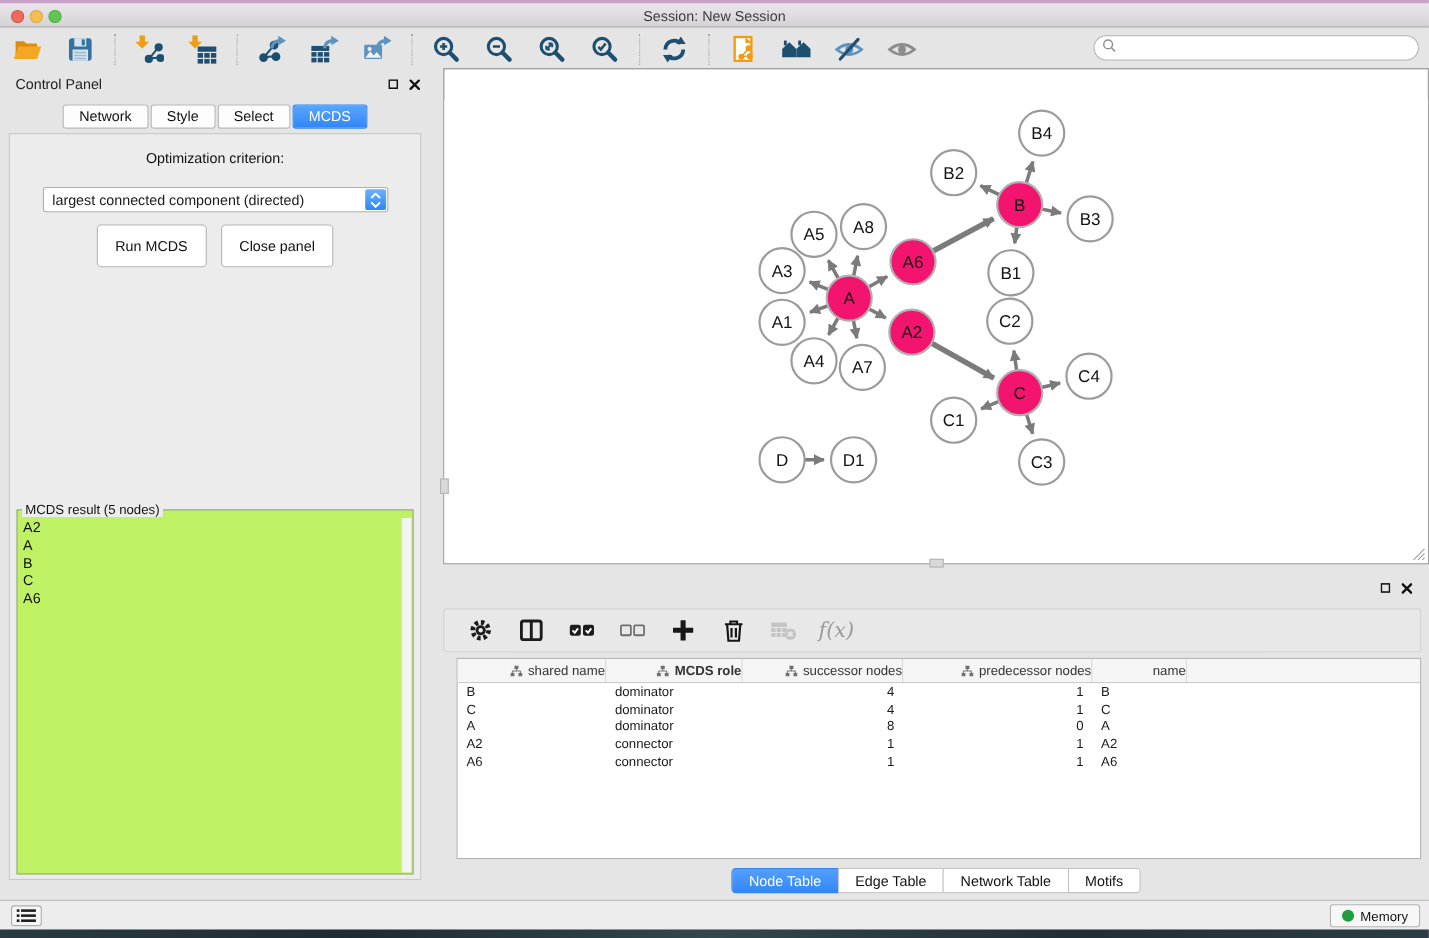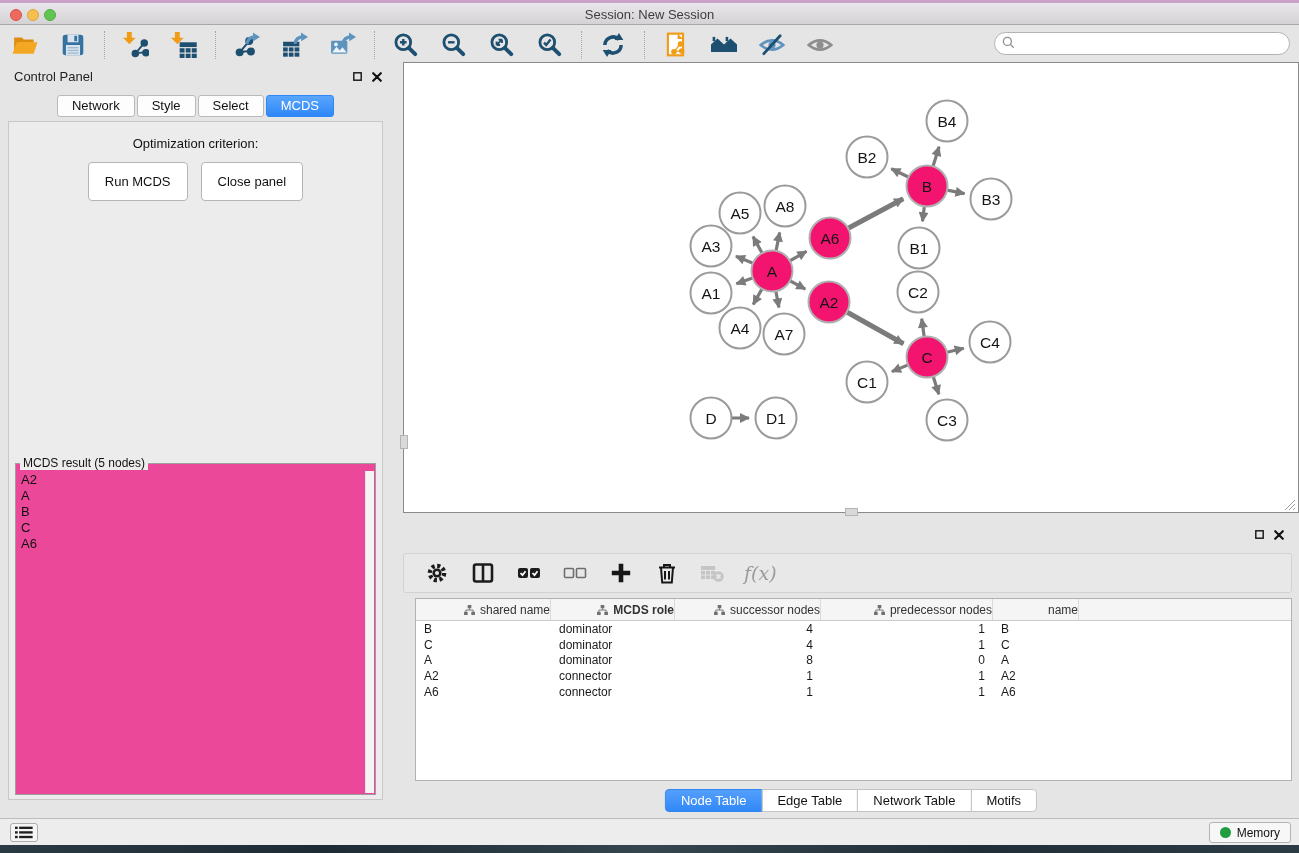--- a/index.html
+++ b/index.html
@@ -35,21 +35,21 @@
 .cp-tab.active{background:linear-gradient(#5aa5fc,#2f87f7);border-color:#2f87f7;color:#fff;}
 .cp-content{position:absolute;left:8px;right:8px;top:59px;bottom:18px;background:#ececec;border:1px solid #c8c8c8;}
 .opt-label{margin-top:14px;text-align:center;font-size:13px;color:#111;}
 .dropdown{width:314px;height:23px;margin:19px auto 0;background:#fff;border:1px solid #b0b0b0;border-radius:3px;
   position:relative;display:flex;align-items:center;padding-left:8px;font-size:13px;}
 .dd-stepper{position:absolute;right:1px;top:1px;bottom:1px;width:19px;border-radius:2px;
   background:linear-gradient(#6cb0fd,#2f86f7);display:flex;align-items:center;justify-content:center;}
 .cp-buttons{margin-top:11px;display:flex;justify-content:center;gap:13px;}
 .mac-btn{background:#fff;border:1px solid #b5b5b5;border-radius:4px;height:39px;font-size:13px;
   padding:0 16px;color:#111;font-family:inherit;}
-.result-box{position:absolute;left:6px;right:6px;top:334px;bottom:4px;border:1px solid #9f9f9f;background:#ec4899;}
+.result-box{position:absolute;left:6px;right:6px;top:334px;bottom:4px;border:1px solid #9f9f9f;background:#bef264;}
 .result-box legend{font-size:12px;color:#111;margin-left:4px;padding:0 3px;background:#ececec;}
 .result-list{position:absolute;left:1px;right:10px;top:2px;bottom:1px;overflow:hidden;}
 .result-item{font-size:13px;line-height:16px;padding-left:4px;color:#111;}
 .result-scroll{position:absolute;right:1px;top:1px;bottom:1px;width:9px;background:#f4f4f4;border-left:1px solid #e3e3e3;}
 
 .network-window{position:absolute;left:403px;top:62px;width:896px;height:451px;background:#fff;
   border:1px solid #8a8a8a;}
 .nw-titlebar{position:absolute;left:0;top:0;right:0;height:26px;
   background:linear-gradient(#efecef,#d4d1d4);border-bottom:1px solid #adadad;}
 .nw-titlebar .tl{top:7px;}
@@ -288,20 +288,28 @@
       </span>
     <span class="close-btn" id="cp-close">
         <svg width="10" height="10" viewBox="0 0 10 10">
           <path d="M1.2 1.2 L8.8 8.8 M8.8 1.2 L1.2 8.8" stroke="#111" stroke-width="2.1" stroke-linecap="round"></path>
         </svg>
       </span>
   </div>
   <div class="cp-tabs" id="cp-tabs"><span class="cp-tab">Network</span><span class="cp-tab">Style</span><span class="cp-tab">Select</span><span class="cp-tab active">MCDS</span></div>
   <div class="cp-content">
     <div class="opt-label">Optimization criterion:</div>
+    <div class="dropdown">
+      <span>largest connected component (directed)</span>
+      <span class="dd-stepper" id="dd-stepper">
+          <svg width="11" height="14" viewBox="0 0 11 14">
+            <path d="M1.5 5 L5.5 1 9.5 5 M1.5 9 L5.5 13 9.5 9" fill="none" stroke="#fff" stroke-width="1.8"></path>
+          </svg>
+        </span>
+    </div>
     <div class="cp-buttons">
       <button class="mac-btn">Run MCDS</button>
       <button class="mac-btn">Close panel</button>
     </div>
     <fieldset class="result-box">
       <legend>MCDS result (5 nodes)</legend>
       <div class="result-list" id="result-list">
           <div class="result-item">A2</div>
           <div class="result-item">A</div>
           <div class="result-item">B</div>

